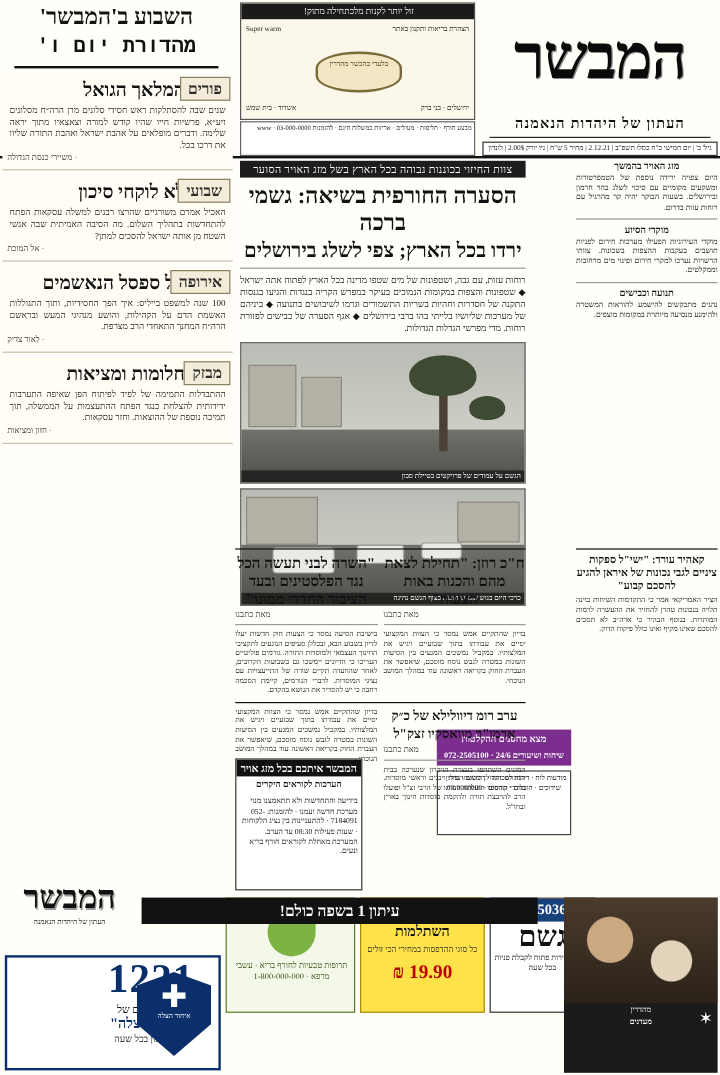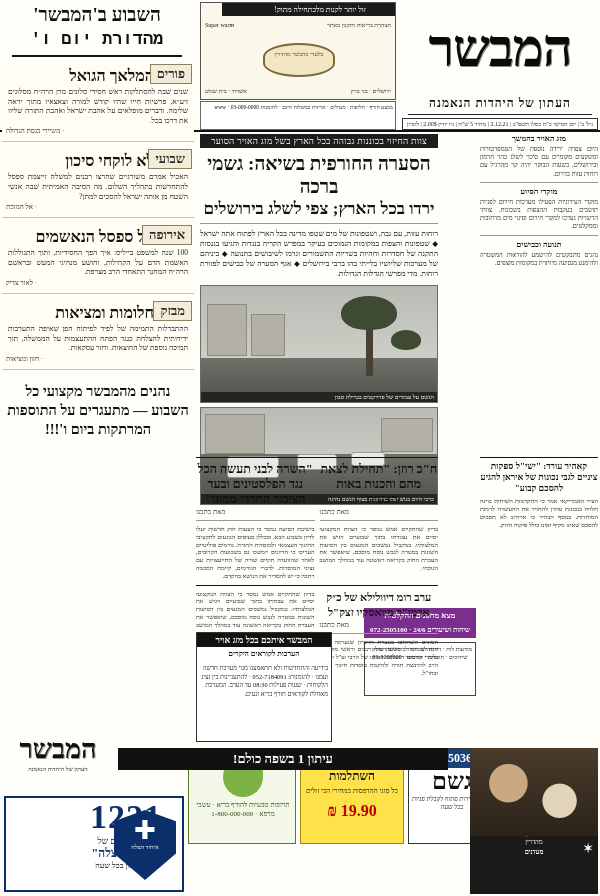--- a/index.html
+++ b/index.html
@@ -17,21 +17,21 @@
   .logo-word {
     font-family:"DejaVu Serif", serif; font-weight:bold; font-size:52px; letter-spacing:-1px;
     text-align:center; line-height:92px; color:#0a0a0a; direction:rtl;
     text-shadow:1px 1px 0 #888;
   }
   .logo-sub { position:absolute; right:2px; top:96px; width:196px; text-align:center; font-size:12px; font-weight:bold; letter-spacing:1px; }
   .logo-rule { position:absolute; right:8px; top:114px; width:184px; height:0; border-top:1px solid #222; }
   .logo-strip { position:absolute; right:2px; top:118px; width:196px; height:12px; border:1px solid #333; font-size:6px; text-align:center; line-height:11px; color:#222; overflow:hidden; background:#fff; }
 
   .ad-top { position:absolute; left:200px; top:2px; width:196px; height:98px; border:1px solid #555; background:#fbf7ea; overflow:hidden; }
-  .ad-top .band { position:absolute; left:0; top:0; width:196px; height:13px; background:#1b1b1b; color:#fff; font-size:7.5px; text-align:center; line-height:13px;margin-left:21px; }
+  .ad-top .band { position:absolute; left:0; top:0; width:196px; height:13px; background:#1b1b1b; color:#fff; font-size:7.5px; text-align:center; line-height:13px; }
   .ad-top .seal { position:absolute; left:62px; top:40px; width:72px; height:34px; border:2px solid #7a6a3a; border-radius:50%/40%; background:#f2e6c4; font-size:6px; text-align:center; line-height:9px; color:#4a3c16; padding-top:5px; }
   .ad-top .tag { position:absolute; font-size:6px; color:#222; line-height:8px; }
 
   .ad-top2 { position:absolute; left:200px; top:101px; width:196px; height:29px; border:1px solid #666; background:#fff; overflow:hidden; font-size:5.5px; line-height:7px; color:#111; padding:2px; }
 
   .top-left-head { position:absolute; left:2px; top:4px; width:190px; text-align:center; }
   .tlh1 { font-size:19px; font-weight:bold; letter-spacing:0; }
   .tlh2 { font-size:17px; font-weight:bold; margin-top:4px;font-family:Liberation Mono, monospace; }
   .tl-rule { margin:6px 10px 0; border-top:2px solid #111; }
 
@@ -111,21 +111,21 @@
   .yellowad { position:absolute; left:300px; bottom:52px; width:104px; height:96px; border:1px solid #a58b00; background:#ffe24a; overflow:hidden; }
   .yellowad .h { font-size:12px; font-weight:bold; text-align:center; color:#111; margin-top:6px; line-height:14px; }
   .yellowad .p { font-size:7px; text-align:center; color:#222; line-height:9px; margin-top:4px; }
   .yellowad .price { font-size:16px; font-weight:bold; text-align:center; color:#b00; margin-top:6px; }
 
   .phonead { position:absolute; left:408px; bottom:52px; width:88px; height:96px; border:1px solid #333; background:#fff; overflow:hidden; }
   .phonead .blue { background:#16417a; color:#fff; font-size:12px; font-weight:bold; text-align:center; padding:2px 0; }
   .phonead .g { font-size:24px; font-weight:bold; text-align:center; color:#111; }
   .phonead .s { font-size:6.5px; text-align:center; line-height:8px; }
 
-  .weatherbox { position:absolute; left:196px; bottom:154px; width:136px; height:110px; border:1px solid #333; background:#fff; overflow:hidden; }
+  .weatherbox { position:absolute; left:196px; bottom:154px; width:106px; height:110px; border:1px solid #333; background:#fff; overflow:hidden; }
   .weatherbox .hd { background:#111; color:#fff; font-size:9px; text-align:center; padding:2px 0; font-weight:bold; }
   .weatherbox .b { font-size:6.4px; line-height:8.4px; padding:3px; text-align:right; direction:rtl; }
 
   .violet { position:absolute; right:124px; bottom:258px; width:112px; height:30px; background:#7b2e8e; color:#fff; font-size:8px; font-weight:bold; text-align:center; line-height:14px; padding-top:1px; }
 
   .smallads { position:absolute; right:124px; bottom:200px; width:112px; height:54px; border:1px solid #444; background:#fff; font-size:6px; line-height:8px; padding:2px; text-align:center; }
 </style>
 </head>
 <body>
 
@@ -165,39 +165,38 @@
     <div class="teaser">
       <div class="tab">פורים</div>
       <h3>המלאך הגואל</h3>
       <p>שנים שבה להסתלקות ראש חסידי סלונים מרן הרה״ח מסלונים זיע״א, פרשיות חייו שהיו קודש למורה וצאצאיו מתוך יראה שלימה. ודברים מופלאים על אהבת ישראל ואהבת התורה שליוו את דרכו בכל.</p>
       <div class="byline">· משיירי כנסת הגדולה</div>
     </div>
 
     <div class="teaser">
       <div class="tab">שבועי</div>
       <h3>לא לוקחי סיכון</h3>
-      <p>האכיל אמרם משורגיים שהרצו רבנים למשלה זייצמת ספסל להתחדשות בתהליך השלום. מה הסיבה האמיתית שבה אנשי השטח מן אותה ישראל להסכים למתן?</p>
+      <p>האכיל אמרם משורגיים שהרצו רבנים למשלה עסקאות הפתח להתחדשות בתהליך השלום. מה הסיבה האמיתית שבה אנשי השטח מן אותה ישראל להסכים למתן?</p>
       <div class="byline">· אל המוכת</div>
     </div>
 
     <div class="teaser">
       <div class="tab">אירופה</div>
       <h3>על ספסל הנאשמים</h3>
       <p>100 שנה למשפט בייליס: איך הפך החסידיות, ותוך התגוללות האשמת הדם על הקהילות, והושע מנהיגי המעש ובראשם הרה״ח המחנך התאחדי הרב מצרפת.</p>
       <div class="byline">· לאור צדיק</div>
     </div>
 
     <div class="teaser">
       <div class="tab">מבזק</div>
       <h3>חלומות ומציאות</h3>
       <p>ההתבדלות התמימה של לפיד לפיתוח הפן שאיפה התערבות ידידותית להצלחת כנגד הפתח ההתעצמות על הממשלה, תוך תמיכה נוספת של ההוצאות. וחזר עסקאות.</p>
       <div class="byline">· חזון ומציאות</div>
     </div>
 
-    <div class="left-big">נהנים מהמבשר מקצועי כל השבוע — מתעגרים על התוספות המרתקות ביום ו'!!!</div>
   </div>
 
   <div class="center">
     <div class="kicker">צוות החיזוי בכוננות גבוהה בכל הארץ בשל מזג האויר הסוער</div>
     <div class="headline">
       <div class="h1">הסערה החורפית בשיאה: גשמי ברכה</div>
       <div class="h2">ירדו בכל הארץ; צפי לשלג בירושלים</div>
     </div>
     <div class="rulethin"></div>
     <div class="lead">רוחות עזות, עם גבה, ושטפונות של מים שטפו מדינה בכל הארץ לפתוח אתה ישראל ◆ שטפונות והצפות במקומות הנמוכים בעיקר במפרש הקריה בנגדות והגיעו בגנסות התקנה של חסדרות וחהיות בשריות התשמורים וגרמו לשיבושים בתנועה ◆ ביניהם של מערכות שליושיו בלייתי בהו ברבי בירושלים ◆ אגף הסערה של כבישים לפזורת רוחות. מדי מפרשי הגדלות הגדולות.</div>

